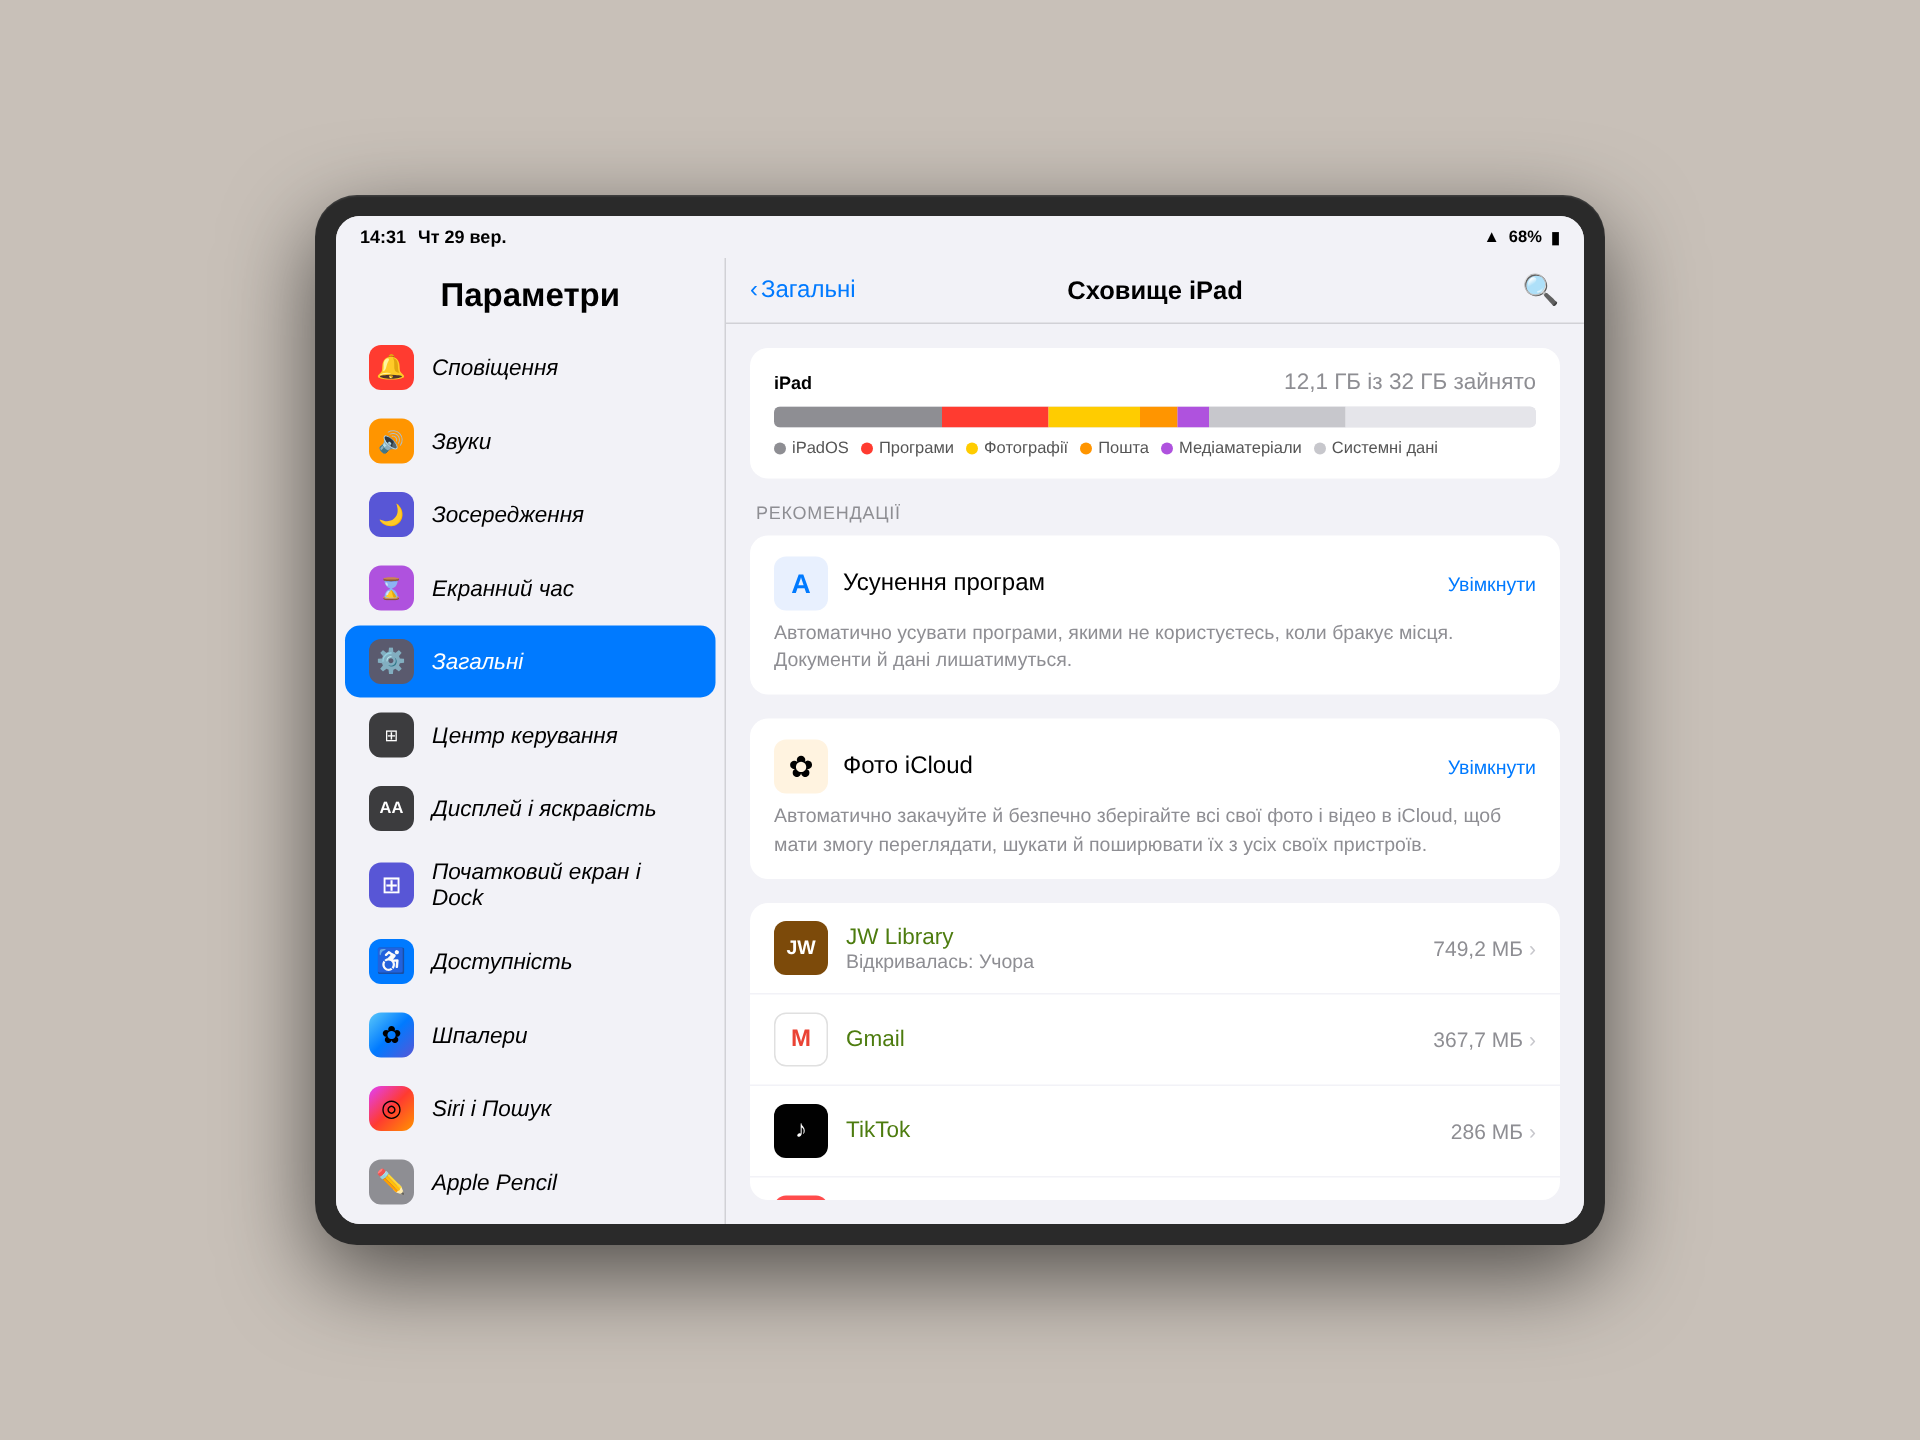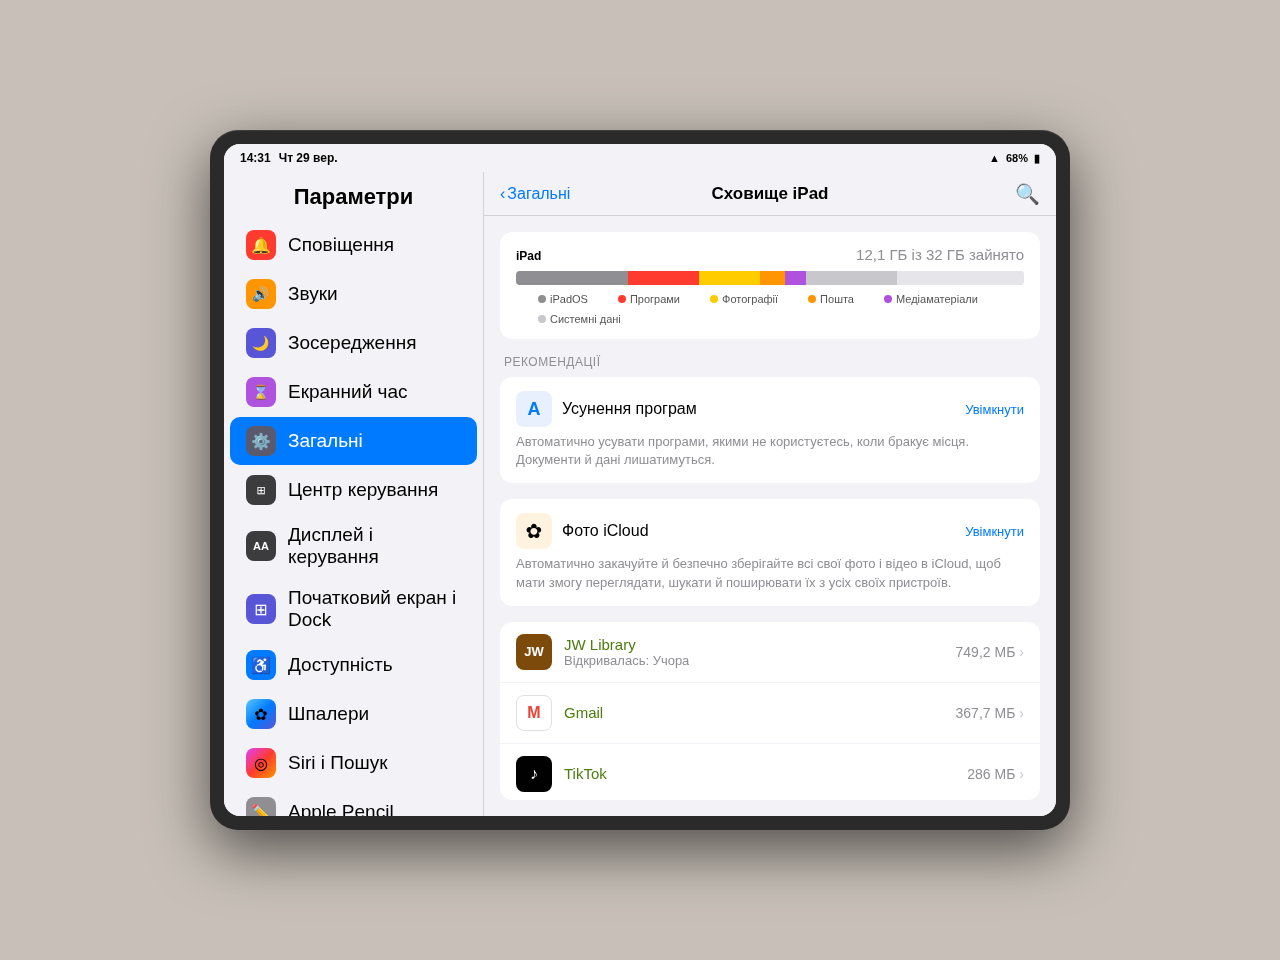--- a/index.html
+++ b/index.html
@@ -100,23 +100,24 @@
       height: 30px;
       border-radius: 8px;
       display: flex;
       align-items: center;
       justify-content: center;
       font-size: 16px;
       flex-shrink: 0;
     }
 
     .item-label {
-      font-size: 19px;
+      font-size: 15px;
       color: #000;
       font-weight: 400;
+      font-style: italic;
     }
 
     
     .right-panel {
       flex: 1;
       display: flex;
       flex-direction: column;
       background: #f2f2f7;
       overflow: hidden;
     }
@@ -219,21 +220,20 @@
       gap: 8px;
       margin-top: 4px;
     }
 
     .legend-item {
       display: flex;
       align-items: center;
       gap: 4px;
       font-size: 11px;
       color: #555;
-      margin-left: 22px;
     }
 
     .legend-dot {
       width: 8px;
       height: 8px;
       border-radius: 50%;
     }
 
     
     .section-label {
@@ -411,21 +411,21 @@
             <span class="item-label">Загальні</span>
           </div>
 
           <div class="sidebar-item">
             <div class="item-icon icon-dark" style="font-size:11px; color:#fff;">⊞</div>
             <span class="item-label">Центр керування</span>
           </div>
 
           <div class="sidebar-item">
             <div class="item-icon icon-dark" style="font-size:11px; color:#fff; font-weight:700;">AA</div>
-            <span class="item-label">Дисплей і керування</span>
+            <span class="item-label">Дисплей і яскравість</span>
           </div>
 
           <div class="sidebar-item">
             <div class="item-icon icon-indigo" style="font-size:16px; color:#fff;">⊞</div>
             <span class="item-label">Початковий екран і Dock</span>
           </div>
 
           <div class="sidebar-item">
             <div class="item-icon icon-blue" style="font-size:16px; color:#fff;">♿</div>
             <span class="item-label">Доступність</span>

